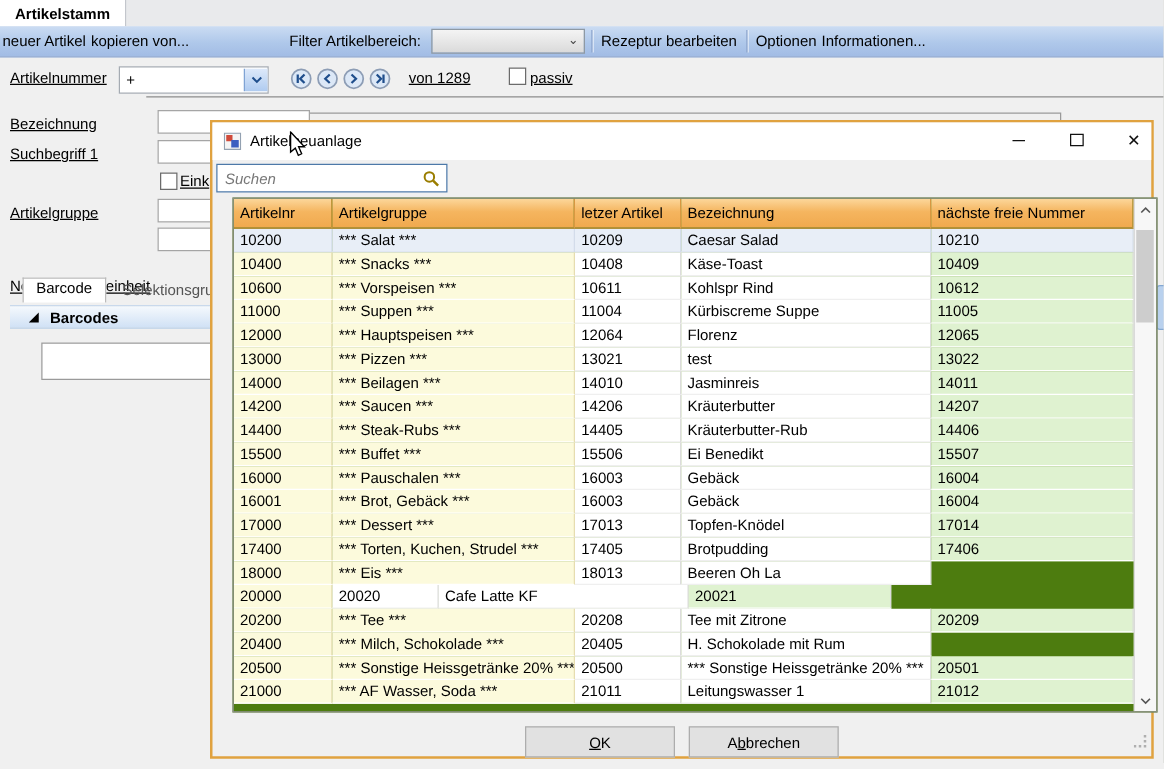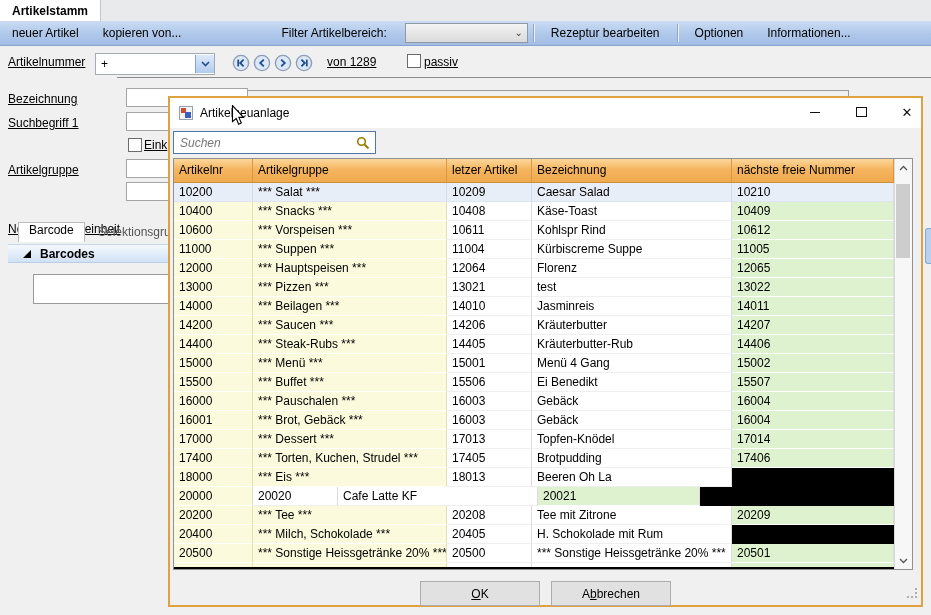--- a/index.html
+++ b/index.html
@@ -9,21 +9,21 @@
     overflow:hidden;
   }
   
   .tabstrip{position:absolute;left:0;top:0;width:931px;height:21px;background:#E9EAEC;}
   .maintab{position:absolute;left:0;top:0;height:21px;padding:0 12px;background:#FFFFFF;
     border-right:1px solid #C3C6CC;display:flex;align-items:center;font-weight:bold;}
   
   .toolbar{position:absolute;left:0;top:21px;width:931px;height:24px;
     background:linear-gradient(#CBDCF3,#AFC8EA 55%,#A2BCE5);
     border-bottom:1px solid #87A3CF;display:flex;align-items:center;}
-  .tbtn{padding:0 12px;white-space:nowrap;cursor:default;}
+  .tbtn{padding:0 2px;white-space:nowrap;cursor:default;}
   .vsep{width:1px;height:18px;background:#8FA7CE;box-shadow:1px 0 0 rgba(255,255,255,.7);margin:0 5px;}
   .tcombo{width:113px;height:18px;background:linear-gradient(#F4F4F4,#DADADA);
     border:1px solid #8E99A3;display:flex;align-items:center;justify-content:space-between;
     padding:0 4px;margin-left:6px;}
   .tcombo .chev{font-size:10px;color:#444;line-height:10px;}
   
   .navrow{position:absolute;left:0;top:45px;width:931px;height:34px;}
   .lbl{position:absolute;white-space:nowrap;text-decoration:underline;}
   .artcombo{position:absolute;left:95px;top:8px;width:118px;height:20px;background:#FFF;
     border:1px solid #A5ABB2;display:flex;align-items:center;}
@@ -52,27 +52,27 @@
   
   .dialog{position:absolute;left:168px;top:96px;width:751px;height:507px;background:#F0F0F0;
     border:2px solid #E0A23F;z-index:50;}
   .titlebar{position:absolute;left:0;top:0;width:751px;height:30px;background:#FFFFFF;}
   .dlg-icon{position:absolute;left:9px;top:8px;}
   .dlg-title{position:absolute;left:30px;top:8px;font-size:12px;}
   .wbtn{position:absolute;top:0;width:34px;height:28px;display:flex;align-items:center;justify-content:center;color:#111;}
   .minbar{width:10px;height:0;border-bottom:1px solid #111;}
   .maxbox{width:9px;height:8px;border:1px solid #111;}
   .xglyph{font-size:13px;line-height:13px;}
-  .searchbox{position:absolute;left:3px;top:33px;width:203px;height:23px;}
+  .searchbox{position:absolute;left:3px;top:33px;width:185px;height:23px;}
   .searchbox input{width:100%;height:100%;box-sizing:border-box;border:1px solid #4D79A8;
     background:#FFF;padding:0 24px 0 6px;font-family:"Liberation Sans",sans-serif;font-size:12px;outline:none;}
   .searchbox input::placeholder{font-style:italic;color:#777;}
   .searchbox svg{position:absolute;right:6px;top:5px;}
   
-  .gtable{position:absolute;left:3px;top:60px;width:738px;height:410px;background:#000000;
+  .gtable{position:absolute;left:16px;top:60px;width:738px;height:410px;background:#4d7c0f;
     border:1px solid #919191;overflow:hidden;}
   .thead{display:flex;height:24px;}
   .hcell{box-sizing:border-box;padding-left:5px;line-height:23px;white-space:nowrap;overflow:hidden;
     background:linear-gradient(#FCD79B,#F5B55F 45%,#F0A94E);
     border-right:1px solid #D89841;border-bottom:1px solid #C98F3D;}
   .tbody{position:relative;height:384px;overflow:hidden;}
   .trow{display:flex;height:19px;}
   .cell{box-sizing:border-box;padding-left:5px;line-height:18px;white-space:nowrap;overflow:hidden;
     border-right:1px solid #DCDCDC;border-bottom:1px solid #EFEFEF;background:#FFF;}
   .cell.y{background:#FCFADC;border-right-color:#E6DDB0;border-bottom-color:#FFFFFF;}
@@ -286,27 +286,20 @@
             <div class="cell c4 g">14207</div>
           </div>
           <div class="trow">
             <div class="cell c0 y">14400</div>
             <div class="cell c1 y">*** Steak-Rubs ***</div>
             <div class="cell c2 w">14405</div>
             <div class="cell c3 w">Kräuterbutter-Rub</div>
             <div class="cell c4 g">14406</div>
           </div>
           <div class="trow">
-            <div class="cell c0 y">15000</div>
-            <div class="cell c1 y">*** Menü ***</div>
-            <div class="cell c2 w">15001</div>
-            <div class="cell c3 w">Menü 4 Gang</div>
-            <div class="cell c4 g">15002</div>
-          </div>
-          <div class="trow">
             <div class="cell c0 y">15500</div>
             <div class="cell c1 y">*** Buffet ***</div>
             <div class="cell c2 w">15506</div>
             <div class="cell c3 w">Ei Benedikt</div>
             <div class="cell c4 g">15507</div>
           </div>
           <div class="trow">
             <div class="cell c0 y">16000</div>
             <div class="cell c1 y">*** Pauschalen ***</div>
             <div class="cell c2 w">16003</div>

